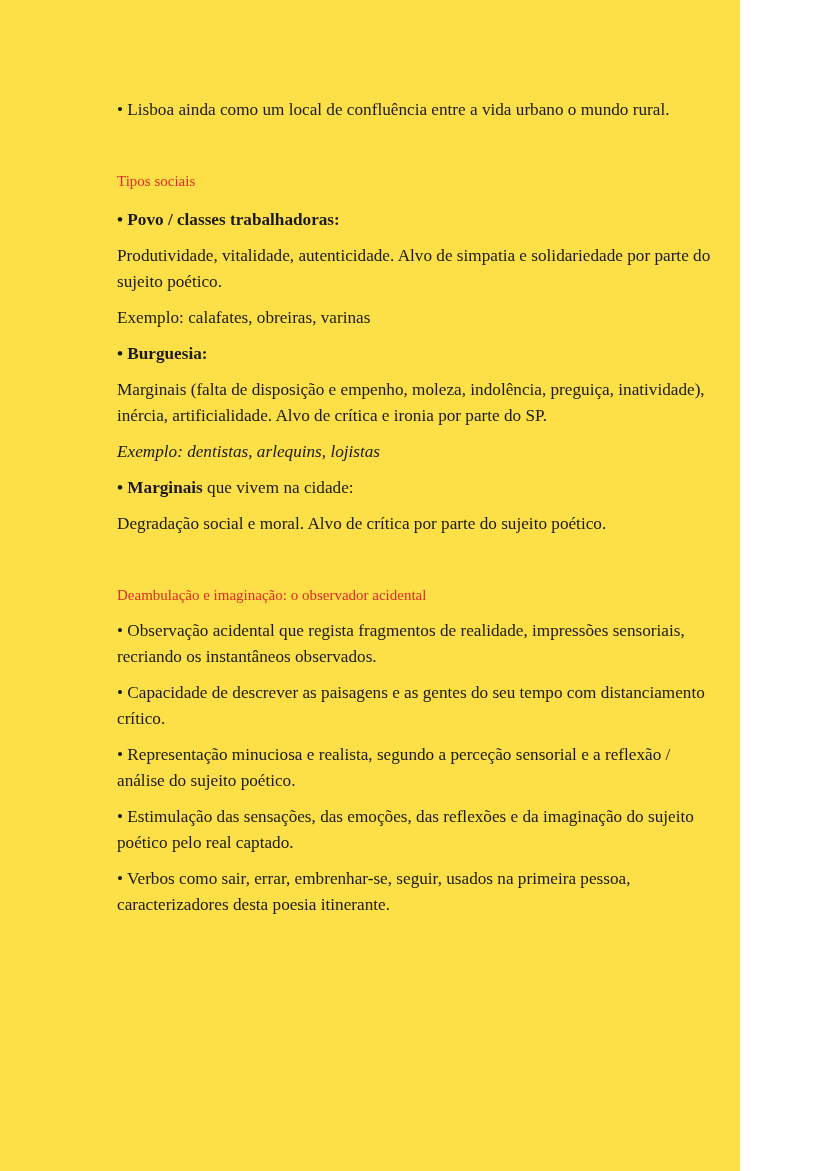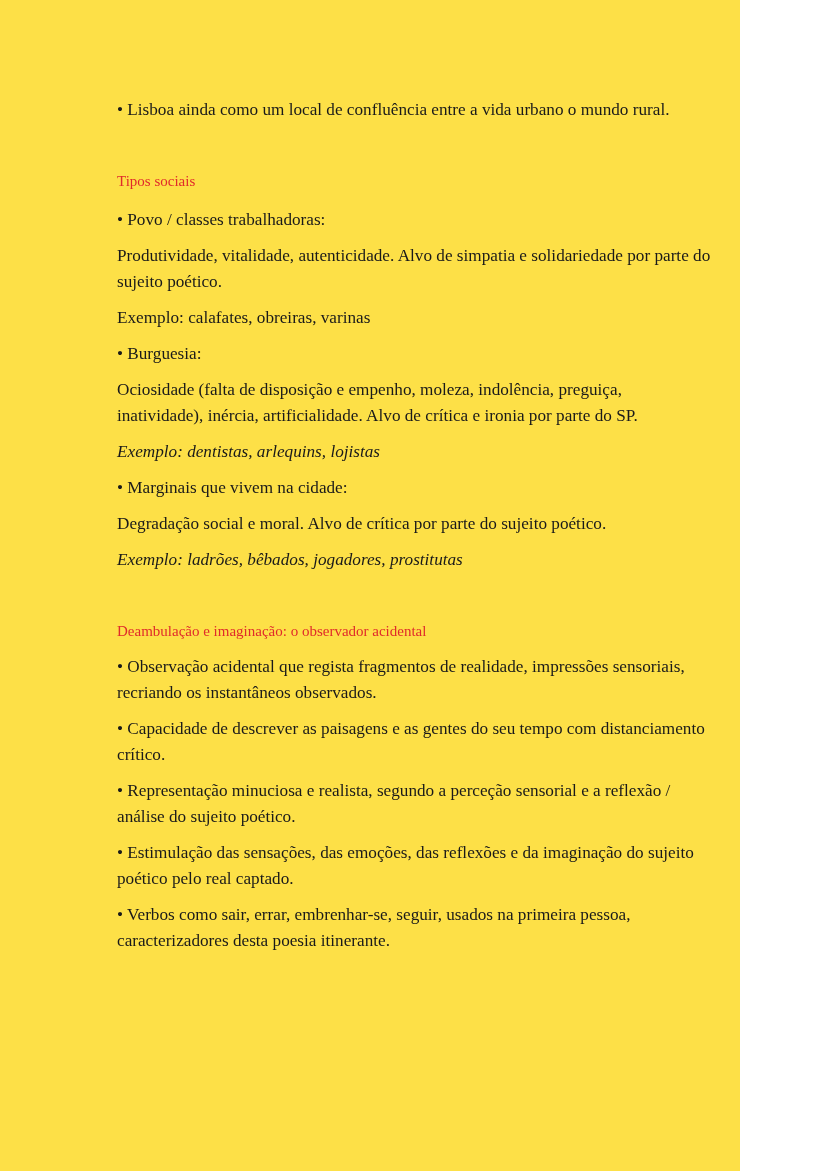--- a/index.html
+++ b/index.html
@@ -38,21 +38,21 @@
   .para + .para {
     margin-top: 10px;
   }
   .heading-red {
     font-size: 15px;
     line-height: 24px;
     color: #e02b2b;
     margin: 0;
   }
   .bold-lead {
-    font-weight: normal;
+    font-weight: bold;
   }
   .gap-xl { margin-top: 46px; }
   .gap-md { margin-top: 14px; }
   .gap-para { margin-top: 11px; }
   .tight { margin-top: 1px; font-style: italic; }
 </style>
 </head>
 <body>
 
 <div class="page">
@@ -63,29 +63,28 @@
     <p class="heading-red gap-xl">Tipos sociais</p>
 
     <p class="para bold-lead gap-md">• Povo / classes trabalhadoras:</p>
 
     <p class="para gap-para">Produtividade, vitalidade, autenticidade. Alvo de simpatia e solidariedade por parte do sujeito poético.</p>
 
     <p class="para gap-para">Exemplo: calafates, obreiras, varinas</p>
 
     <p class="para bold-lead gap-para">• Burguesia:</p>
 
-    <p class="para gap-para">Ociosidade (falta de disposição e empenho, moleza, indolência, preguiça, inatividade), inércia, artificialidade. Alvo de crítica e ironia por parte do SP.</p>
+    <p class="para gap-para">Marginais (falta de disposição e empenho, moleza, indolência, preguiça, inatividade), inércia, artificialidade. Alvo de crítica e ironia por parte do SP.</p>
 
     <p class="para tight">Exemplo: dentistas, arlequins, lojistas</p>
 
     <p class="para gap-xl"><span class="bold-lead">• Marginais</span><span> que vivem na cidade:</span></p>
 
     <p class="para gap-para">Degradação social e moral. Alvo de crítica por parte do sujeito poético.</p>
 
-    <p class="para tight">Exemplo: ladrões, bêbados, jogadores, prostitutas</p>
 
     <p class="heading-red gap-xl">Deambulação e imaginação: o observador acidental</p>
 
 
     <p class="para gap-para">• Observação acidental que regista fragmentos de realidade, impressões sensoriais, recriando os instantâneos observados.</p>
 
     <p class="para gap-para">• Capacidade de descrever as paisagens e as gentes do seu tempo com distanciamento crítico.</p>
 
     <p class="para gap-para">• Representação minuciosa e realista, segundo a perceção sensorial e a reflexão / análise do sujeito poético.</p>
 

